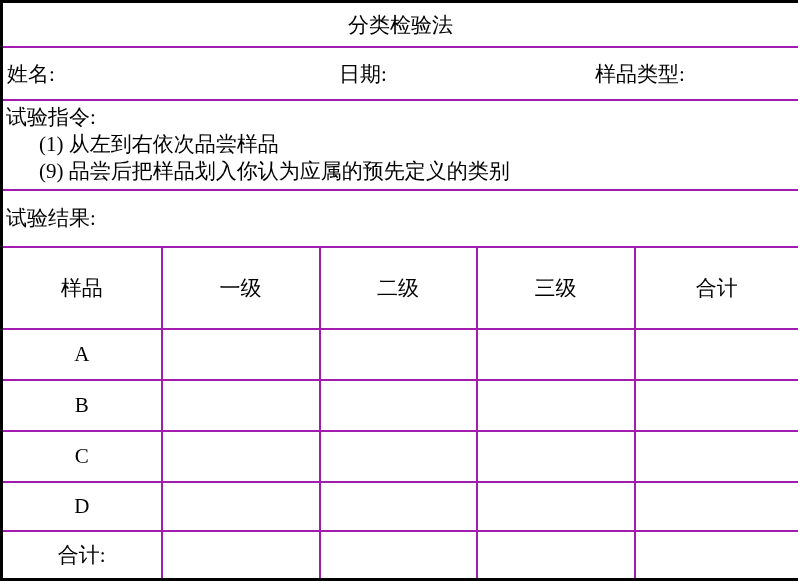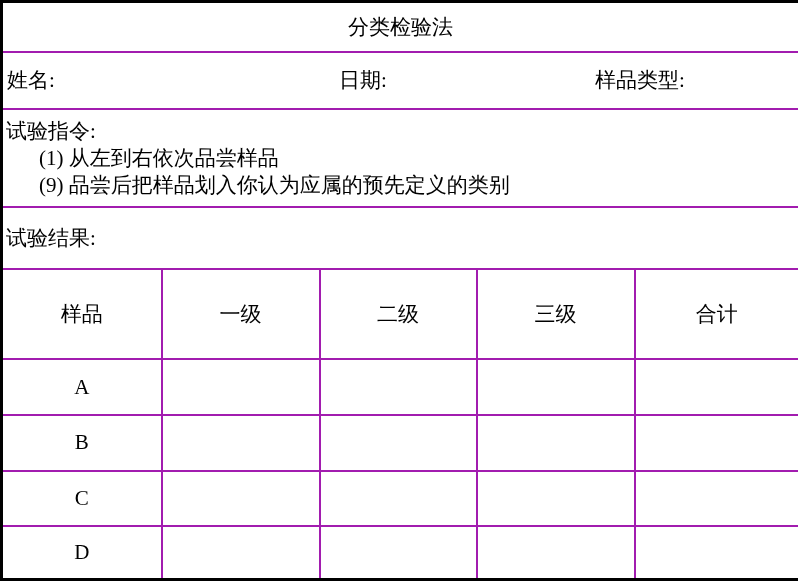--- a/index.html
+++ b/index.html
@@ -115,14 +115,21 @@
   </tr>
 
   <tr class="r-data-s">
     <td>D</td>
     <td></td>
     <td></td>
     <td></td>
     <td></td>
   </tr>
 
+  <tr class="r-data-s">
+    <td>合计:</td>
+    <td></td>
+    <td></td>
+    <td></td>
+    <td></td>
+  </tr>
 </tbody>
   </table>
 
 </body></html>

